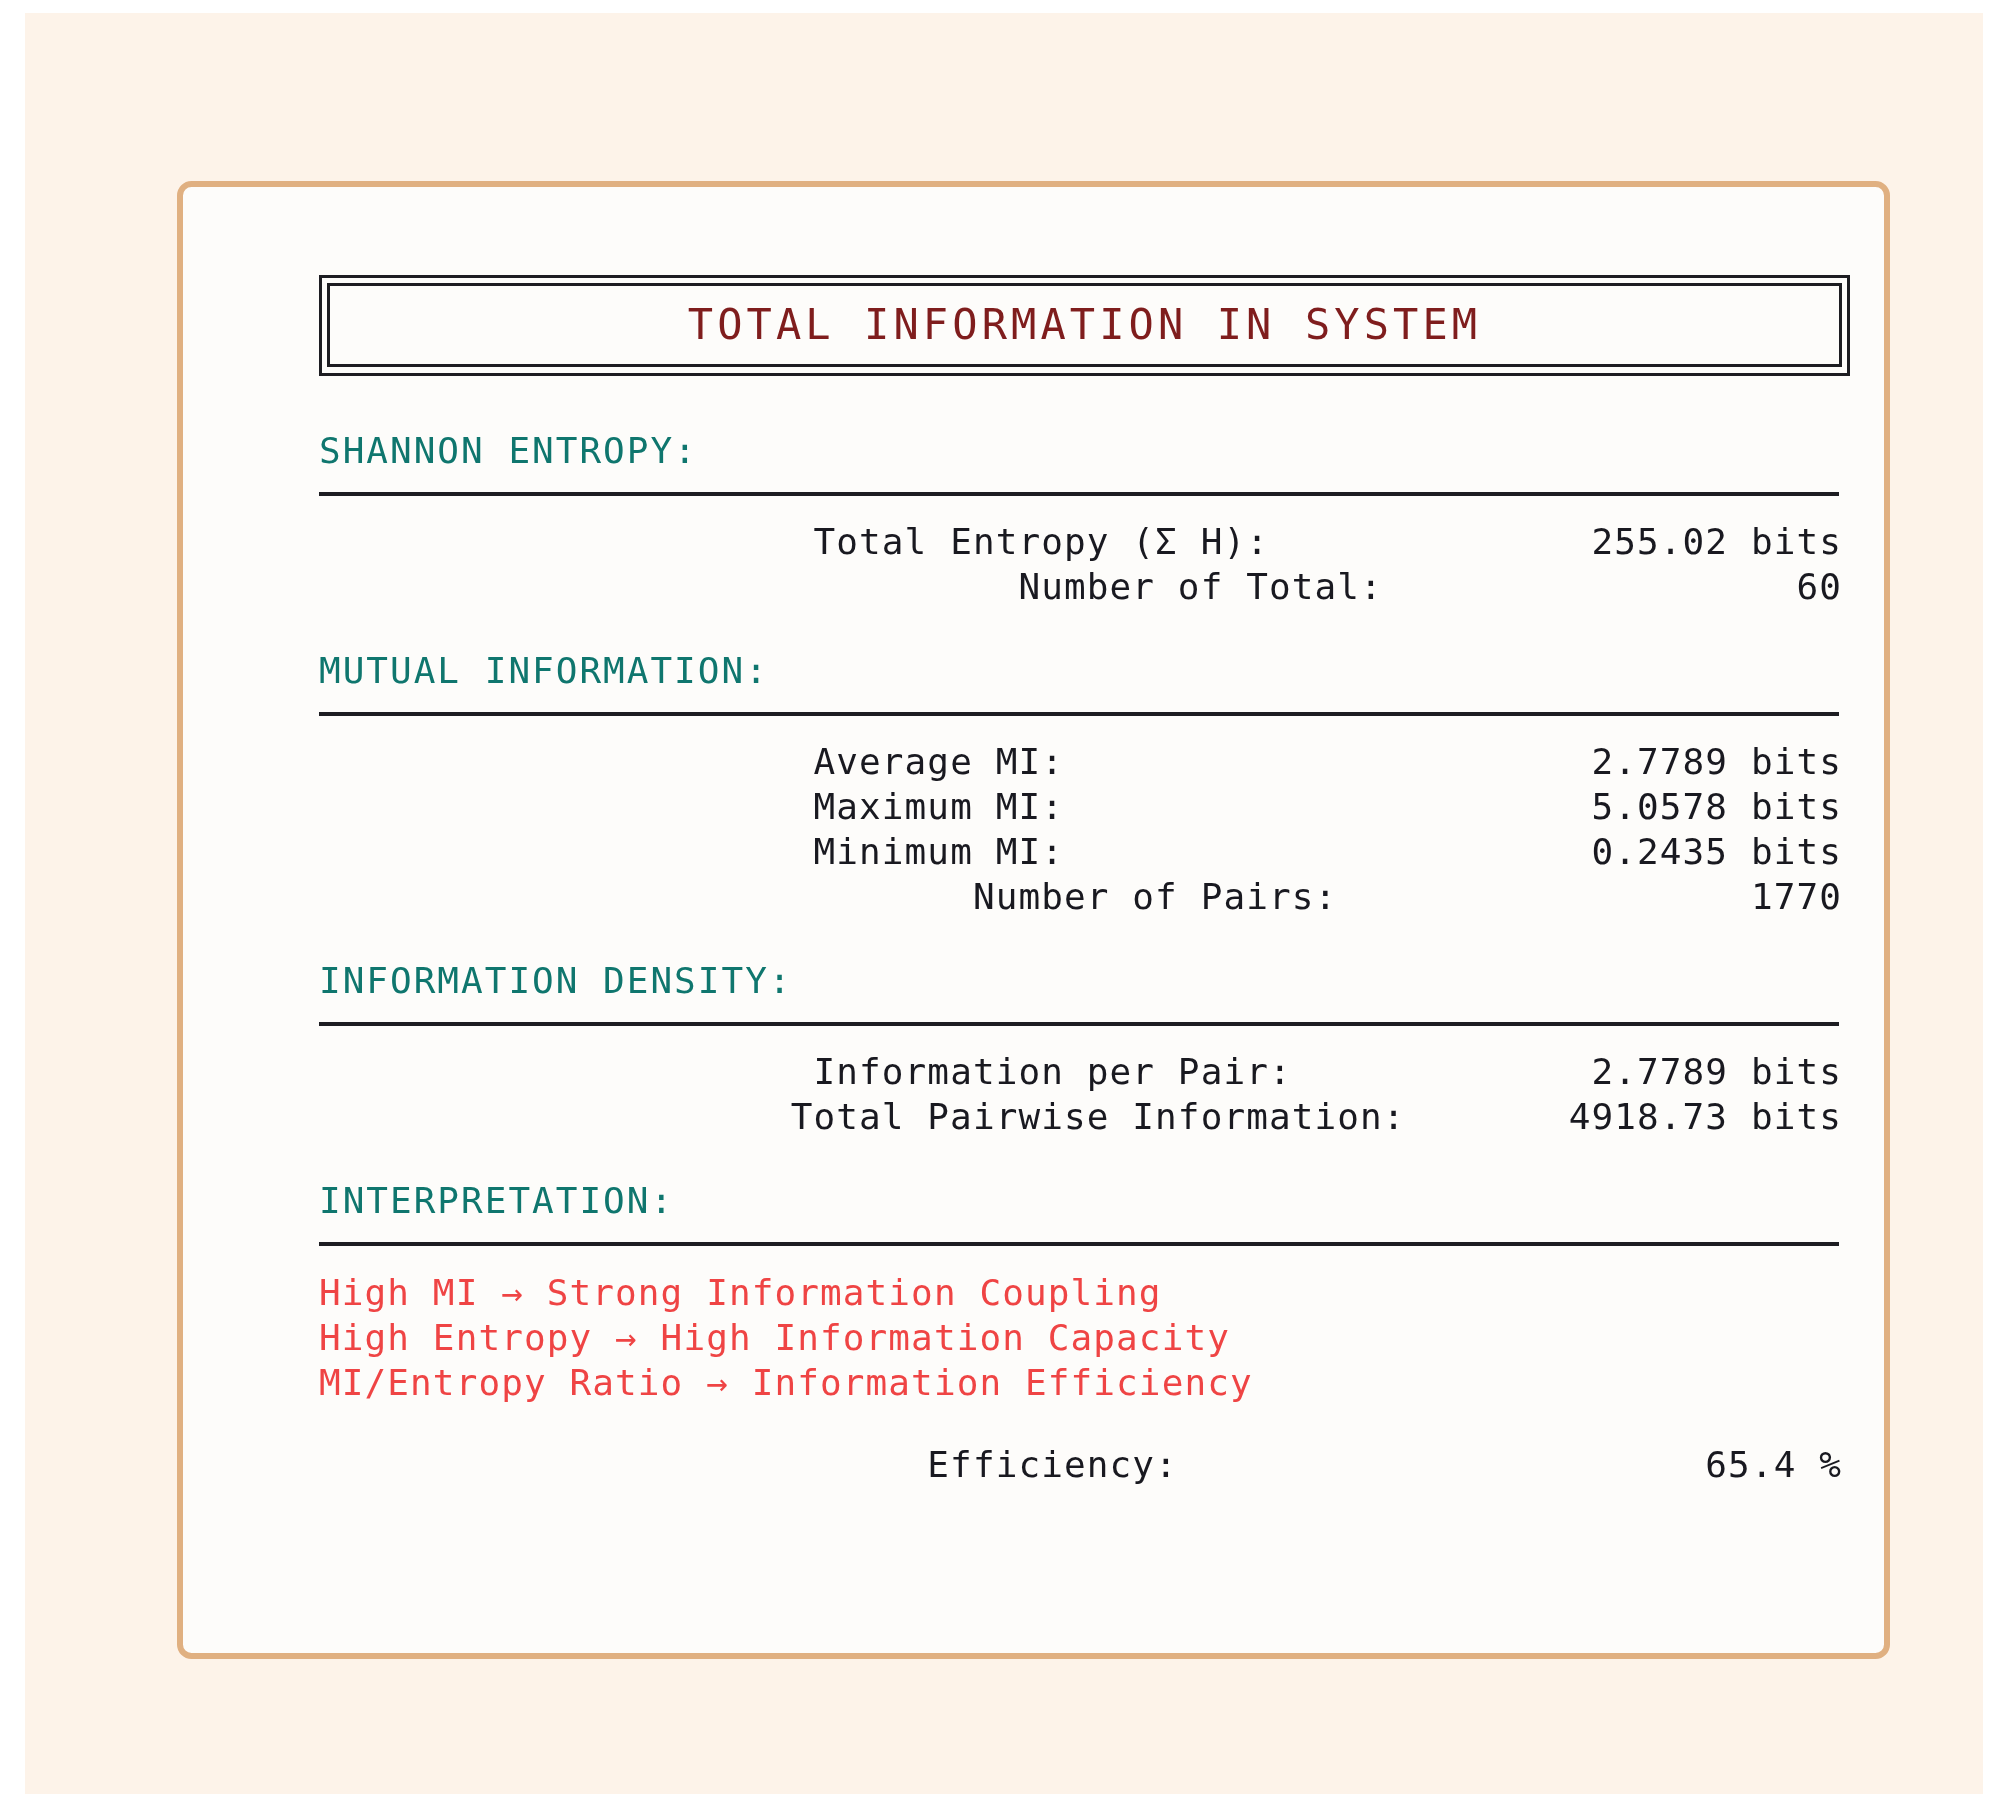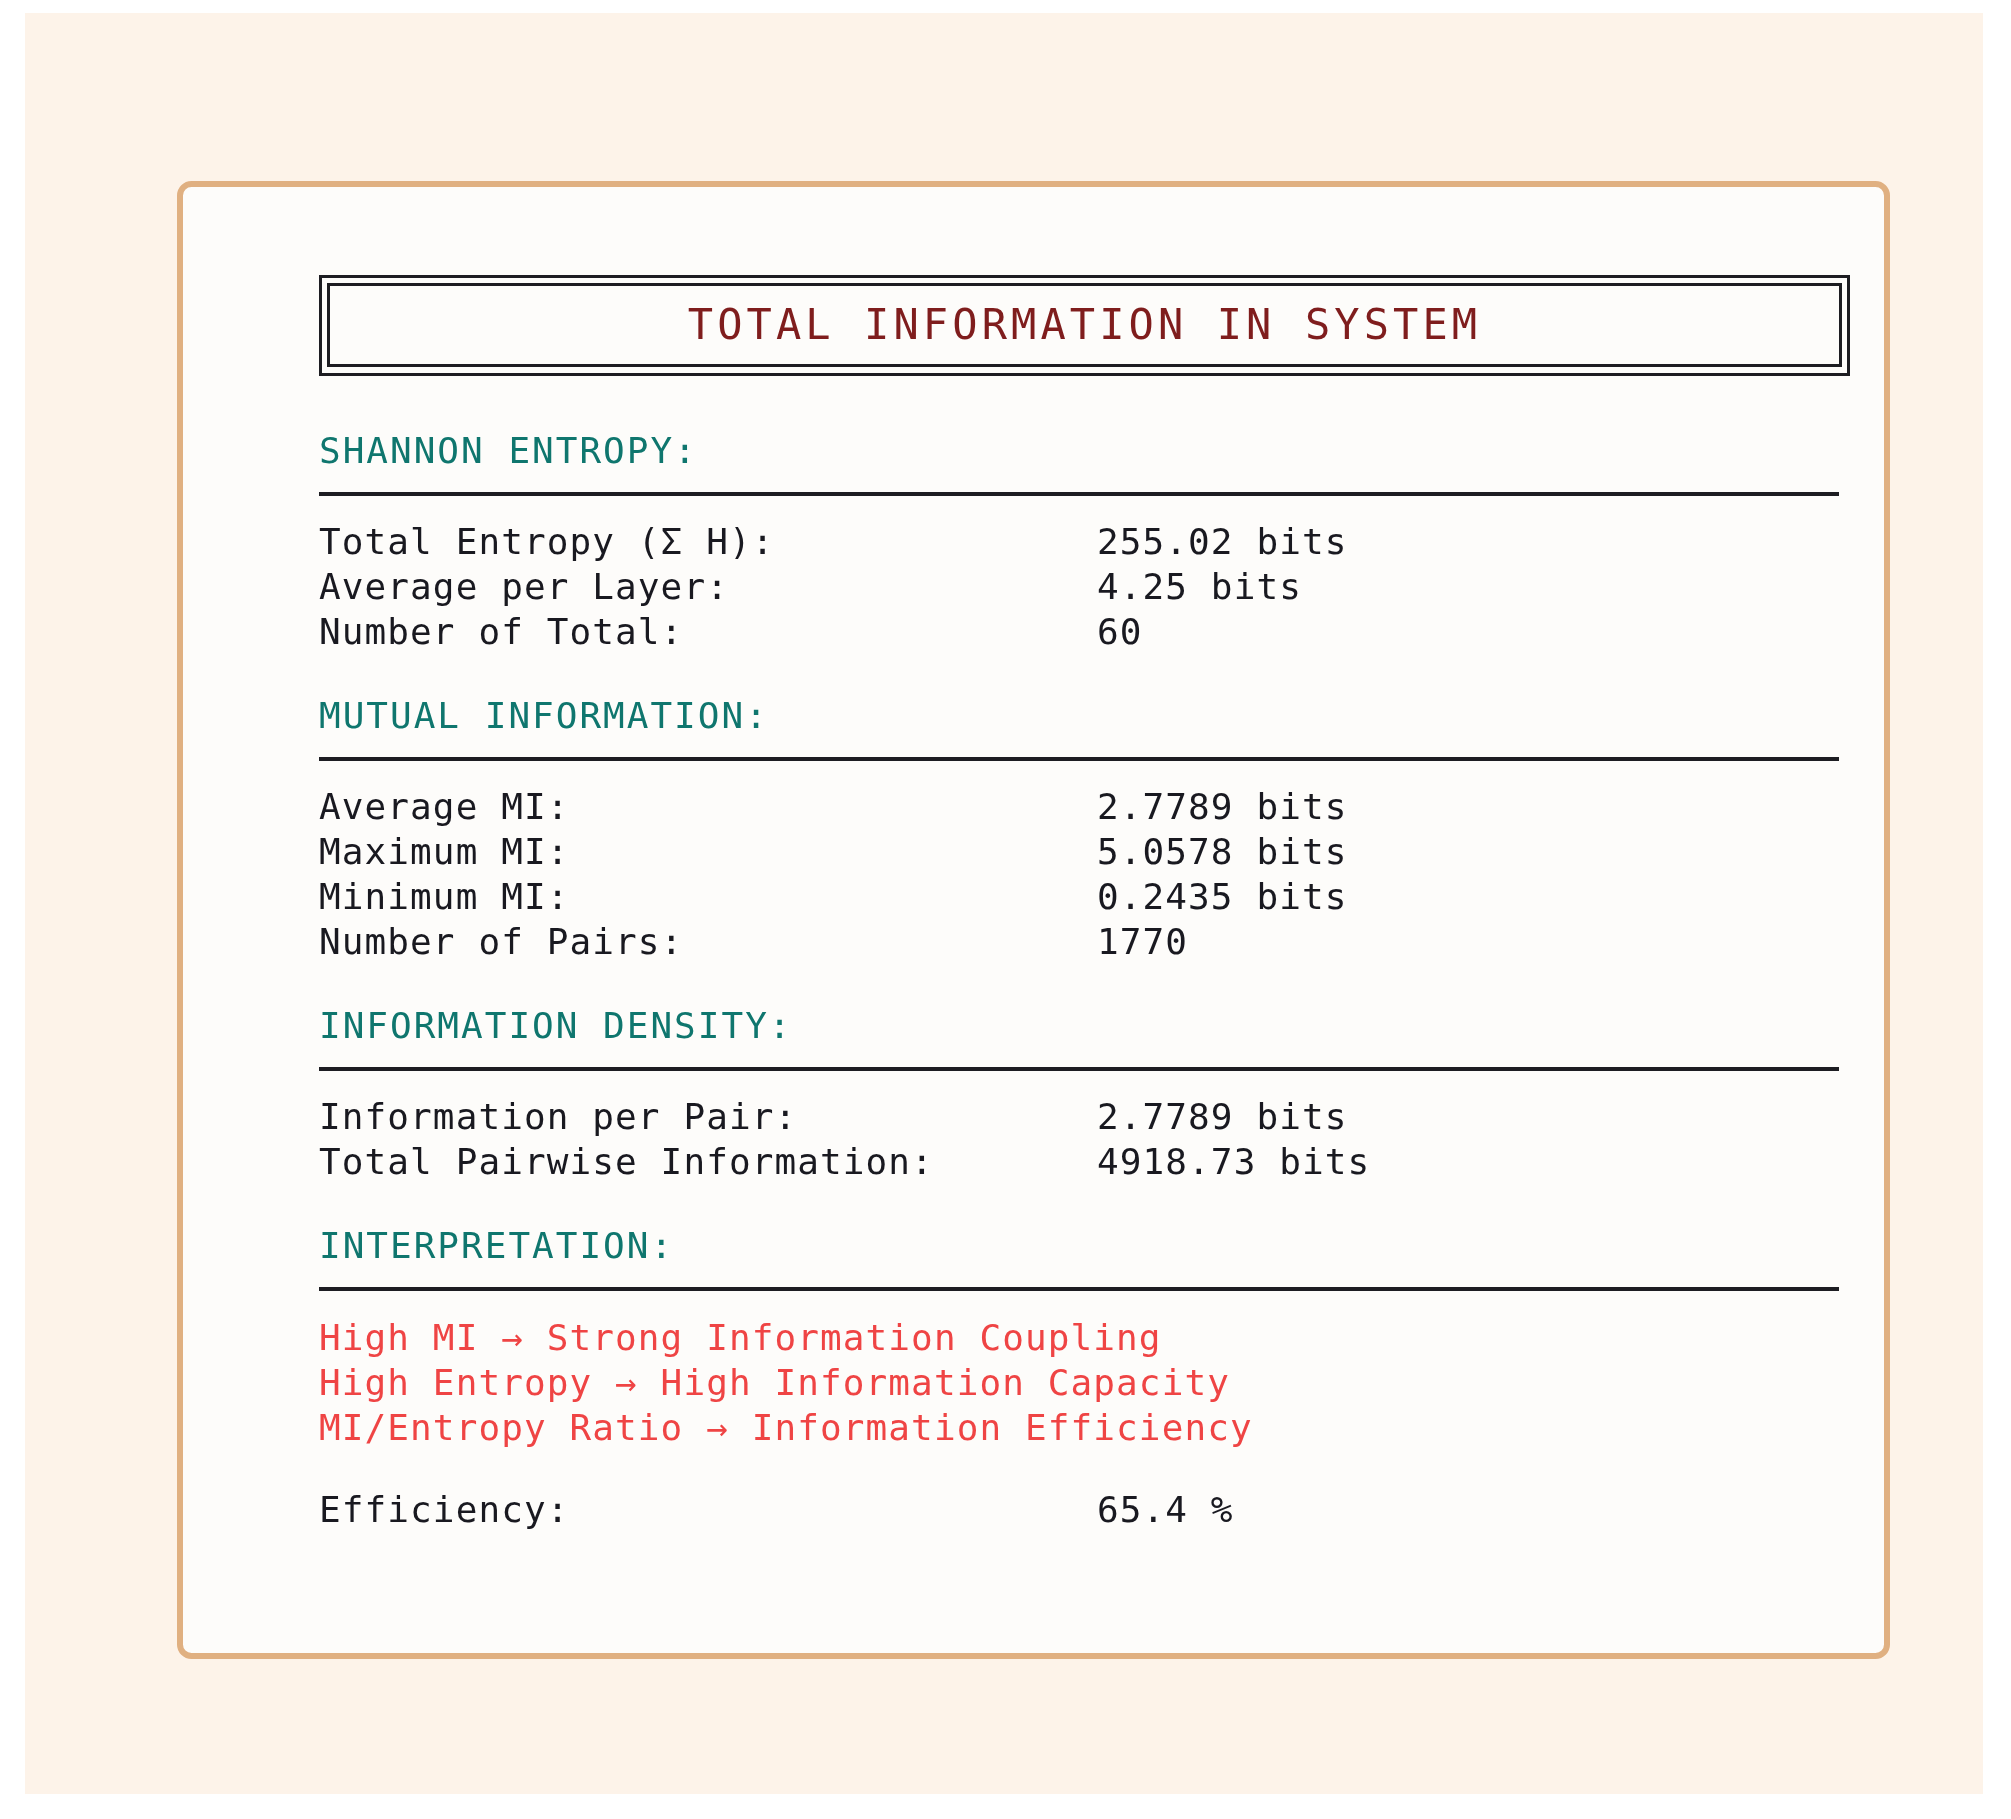--- a/index.html
+++ b/index.html
@@ -96,20 +96,21 @@
 
   .rows { line-height: 1.0; }
 
   .row {
     display: flex;
     font-size: 36px;
     color: #191920;
     white-space: pre;
     height: 45px;
     align-items: center;
+    justify-content: flex-end;
   }
   .row .label {
     width: 778px;
     flex: 0 0 778px;
     letter-spacing: 1.1px;
   }
   .row .value {
     letter-spacing: 1.1px;
   }
 
@@ -137,21 +138,20 @@
         <div id="title-text">TOTAL INFORMATION IN SYSTEM</div>
       </div>
     </div>
 
     <div id="report">
         <div class="section-block">
           <div class="section-head">SHANNON ENTROPY:</div>
           <div class="rule" style="border-top-color: rgb(29, 29, 34);"></div>
           <div class="rows">
             <div class="row"><span class="label">Total Entropy (Σ H):</span><span class="value">255.02 bits</span></div>
-            <div class="row"><span class="label">Average per Layer:</span><span class="value">4.25 bits</span></div>
             <div class="row"><span class="label">Number of Total:</span><span class="value">60</span></div>
           </div>
         </div>
         <div class="gap-section"></div>
         <div class="section-block">
           <div class="section-head">MUTUAL INFORMATION:</div>
           <div class="rule" style="border-top-color: rgb(29, 29, 34);"></div>
           <div class="rows">
             <div class="row"><span class="label">Average MI:</span><span class="value">2.7789 bits</span></div>
             <div class="row"><span class="label">Maximum MI:</span><span class="value">5.0578 bits</span></div>

